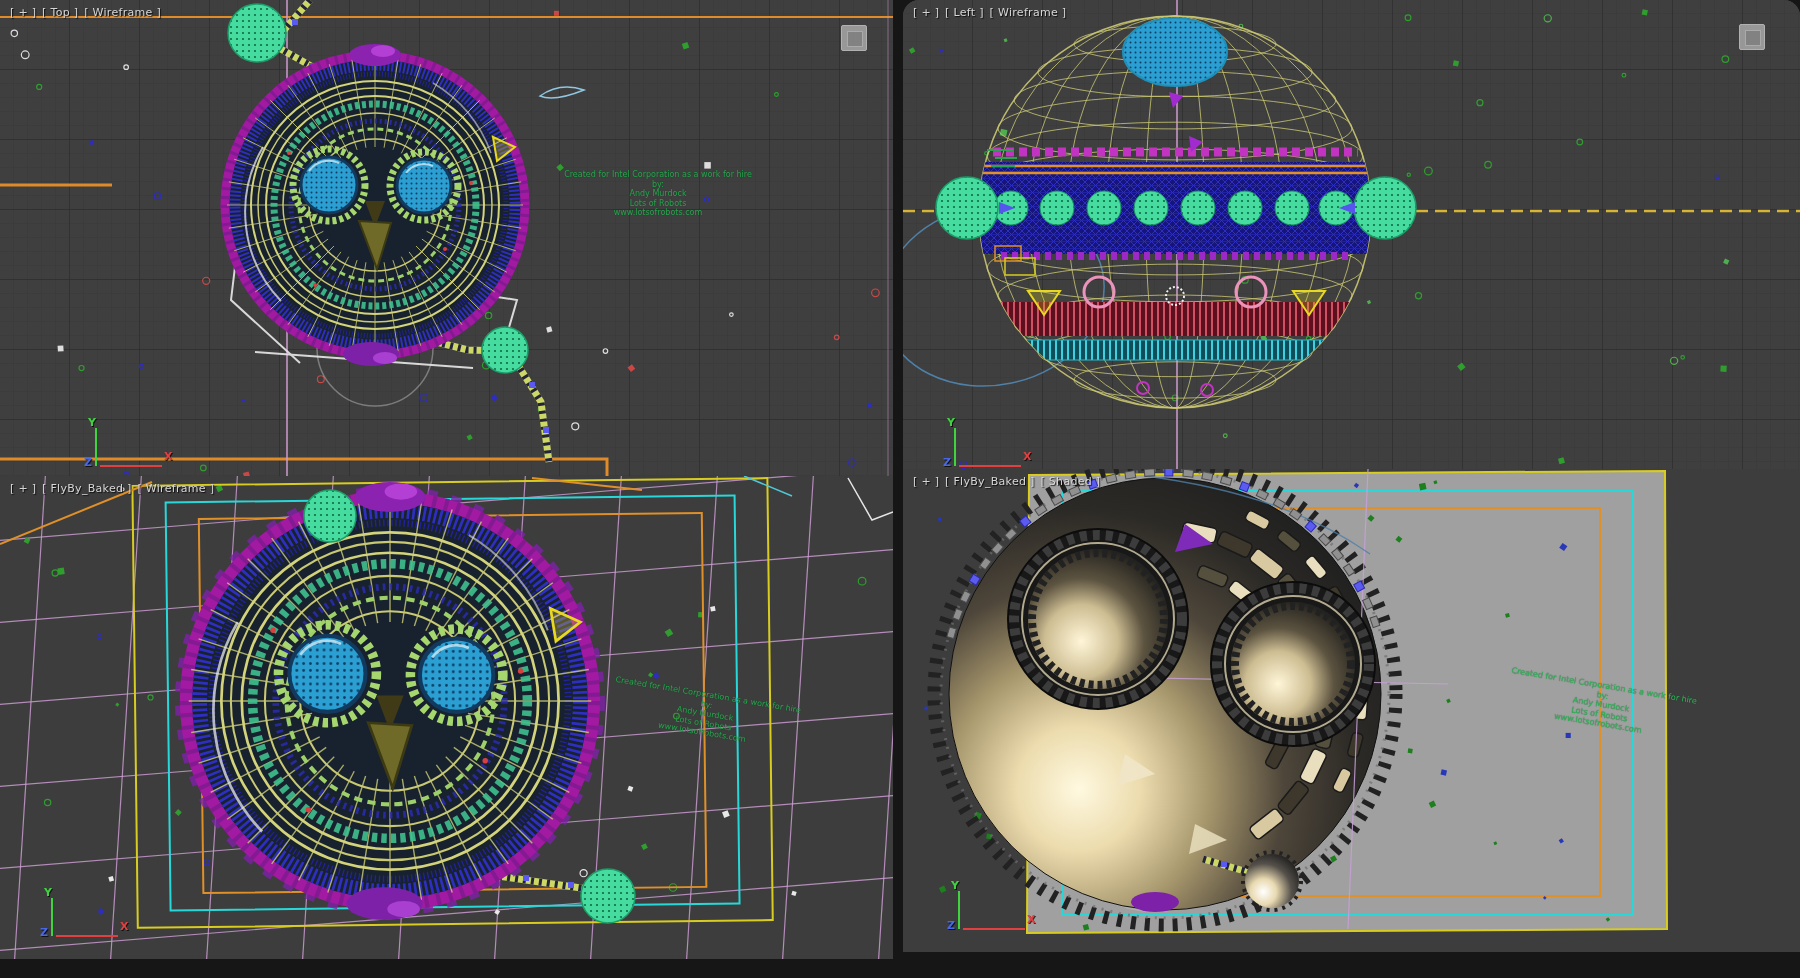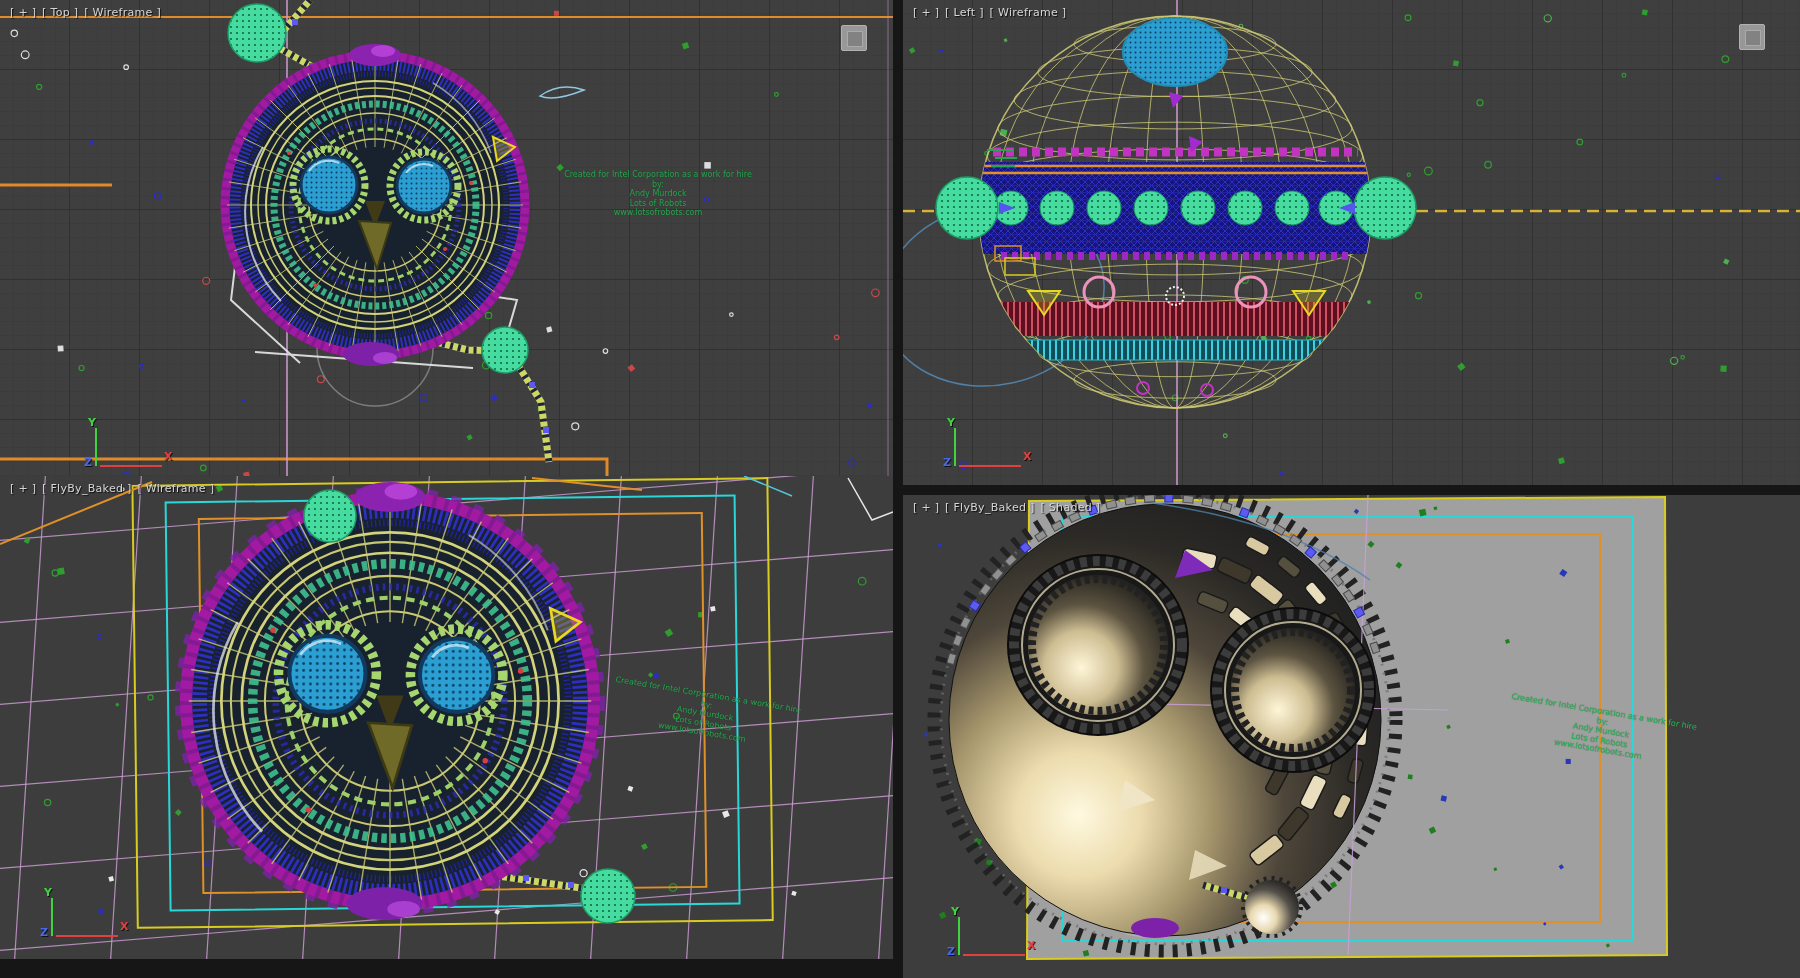--- a/index.html
+++ b/index.html
@@ -5,23 +5,23 @@
   :root{
     --bg:#3f3f3f; --backdrop:#a0a0a0; --divider:#161616; --label:#d6d6d6;
     --wm:#2aa34f; --orange:#e08a28; --lav:#cf9ccf; --yframe:#d8cc20;
     --cframe:#28d8d8; --oframe:#e09028; --axx:#e04040; --axy:#3fd43f; --axz:#4868e8;
   }
   *{margin:0;padding:0;box-sizing:border-box;}
   html,body{width:1800px;height:978px;overflow:hidden;}
   body{background:var(--divider);font-family:"DejaVu Sans",sans-serif;position:relative;}
   .viewport{position:absolute;background:var(--bg);overflow:hidden;}
   .vp-tl{left:0;top:0;width:893px;height:485px;}
-  .vp-tr{left:903px;top:0;width:897px;height:485px;}
+  .vp-tr{left:903px;top:0;width:897px;height:485px;border-radius:16px;}
   .vp-bl{left:0;top:476px;width:893px;height:483px;}
-  .vp-br{left:903px;top:495px;width:897px;height:483px;}
+  .vp-br{left:903px;top:469px;width:897px;height:483px;}
   .viewport>svg{position:absolute;left:0;top:0;}
   .vp-label{position:absolute;left:10px;top:6px;font-size:11px;letter-spacing:.3px;
     color:var(--label);text-shadow:1px 1px 1px rgba(0,0,0,.8);white-space:nowrap;z-index:5;}
   .vp-label span{margin-right:2px;cursor:default;}
   .watermark{position:absolute;color:var(--wm);font-size:8px;line-height:9.5px;
     text-align:center;width:200px;z-index:4;text-shadow:0 0 1px rgba(0,60,20,.6);}
   .wm-tl{left:558px;top:170px;}
   .wm-bl{left:605px;top:214px;transform:rotate(9.5deg);}
   .wm-br{left:598px;top:212px;transform:rotate(9.5deg);color:#31b65c;}
   .tripod{position:absolute;width:140px;height:56px;z-index:4;}

